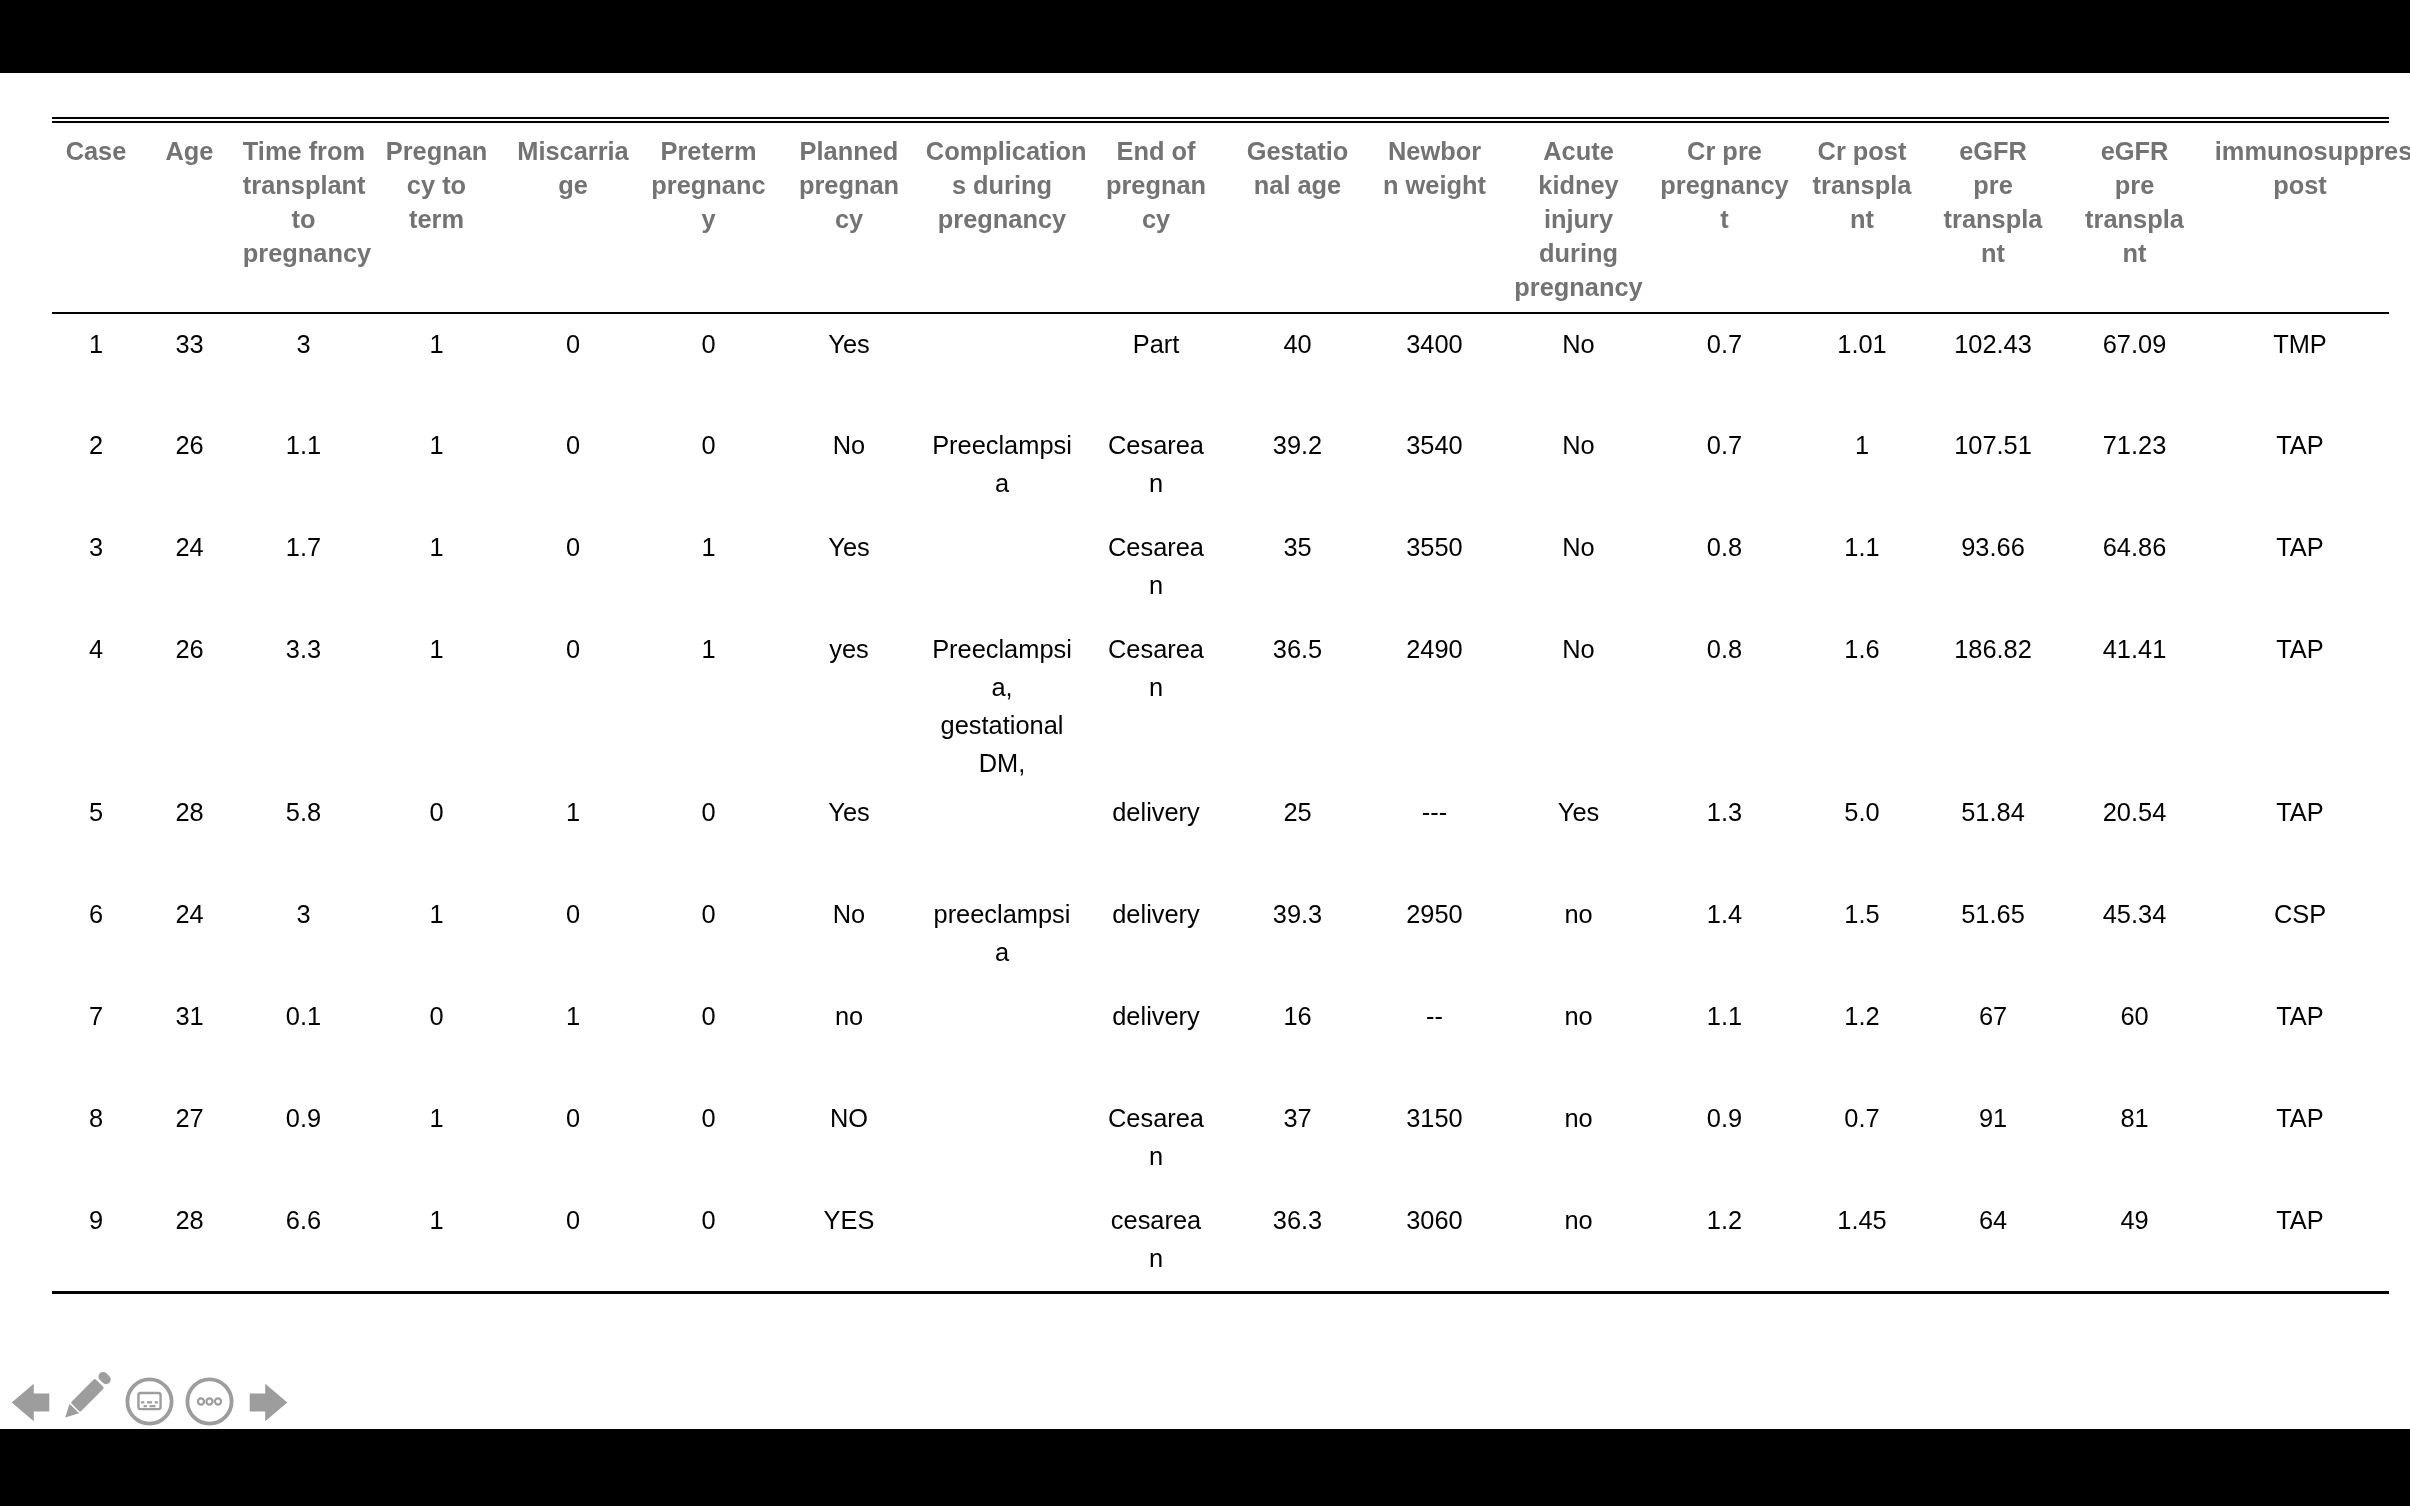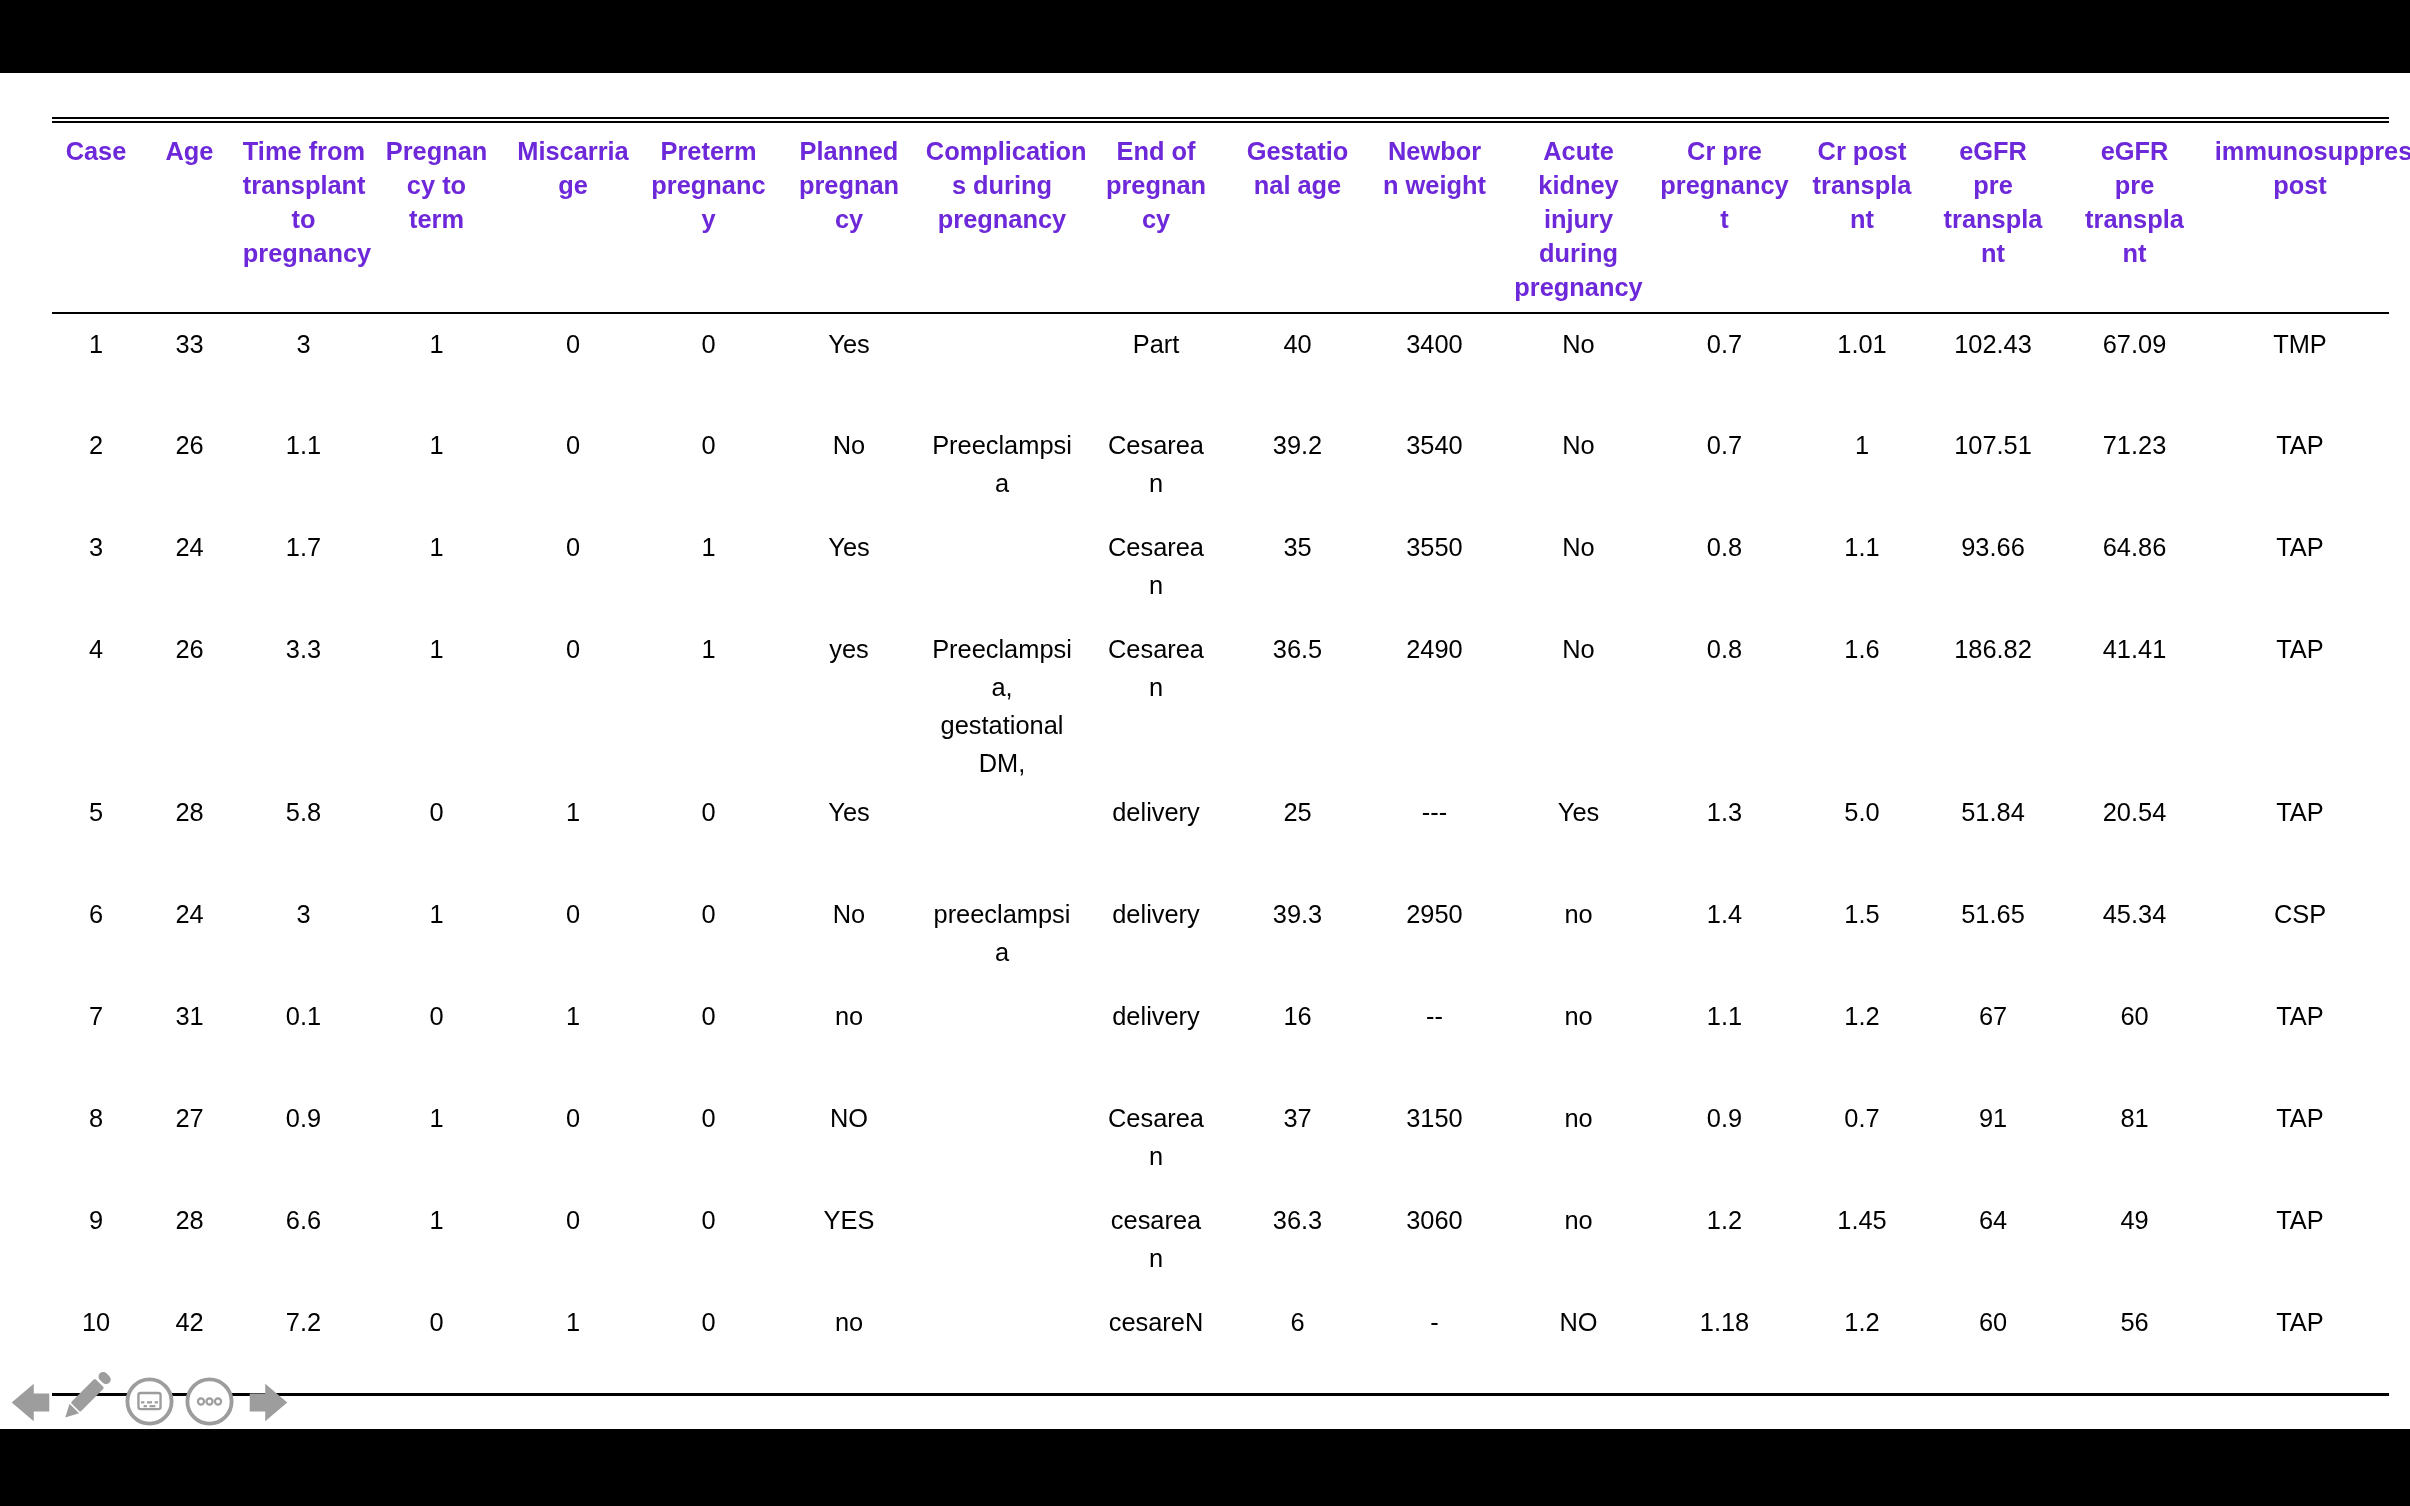--- a/index.html
+++ b/index.html
@@ -22,21 +22,21 @@
   table.patient{
     position:absolute;left:52px;top:44px;
     width:2335px;
     border-collapse:collapse;
     table-layout:fixed;
     border-top:6.6px double #000;
     border-bottom:3.8px solid #000;
   }
   thead tr{border-bottom:2.8px solid #000;}
   th{
-    font-size:25.4px;font-weight:bold;color:#6d28d9;
+    font-size:25.4px;font-weight:bold;color:#737373;
     line-height:34px;
     padding:11.3px 3.8px 7.5px;
     text-align:center;vertical-align:top;
     white-space:pre;
   }
   td{
     font-size:25.4px;font-weight:normal;color:#000;
     line-height:38px;
     padding:11.3px 3.8px 0;
     text-align:center;vertical-align:top;
@@ -306,39 +306,20 @@
 n</td>
           <td>36.3</td>
           <td>3060</td>
           <td>no</td>
           <td>1.2</td>
           <td>1.45</td>
           <td>64</td>
           <td>49</td>
           <td>TAP</td>
         </tr>
-        <tr>
-          <td>10</td>
-          <td>42</td>
-          <td>7.2</td>
-          <td>0</td>
-          <td>1</td>
-          <td>0</td>
-          <td>no</td>
-          <td></td>
-          <td>cesareN</td>
-          <td>6</td>
-          <td>-</td>
-          <td>NO</td>
-          <td>1.18</td>
-          <td>1.2</td>
-          <td>60</td>
-          <td>56</td>
-          <td>TAP</td>
-        </tr>
       </tbody>
   </table>
 
   <div class="ico ico-prev">
     <svg width="49" height="49" viewBox="0 0 60 60">
       <path d="M34 7 L7 30 L34 53 L34 41 L53 41 L53 19 L34 19 Z" fill="#9d9d9d"></path>
     </svg>
   </div>
 
   <div class="ico ico-pen">

